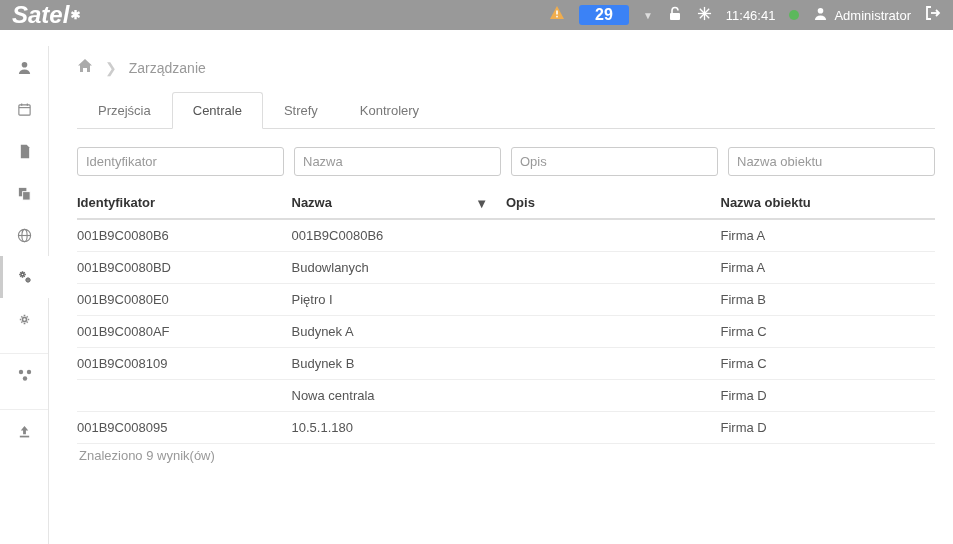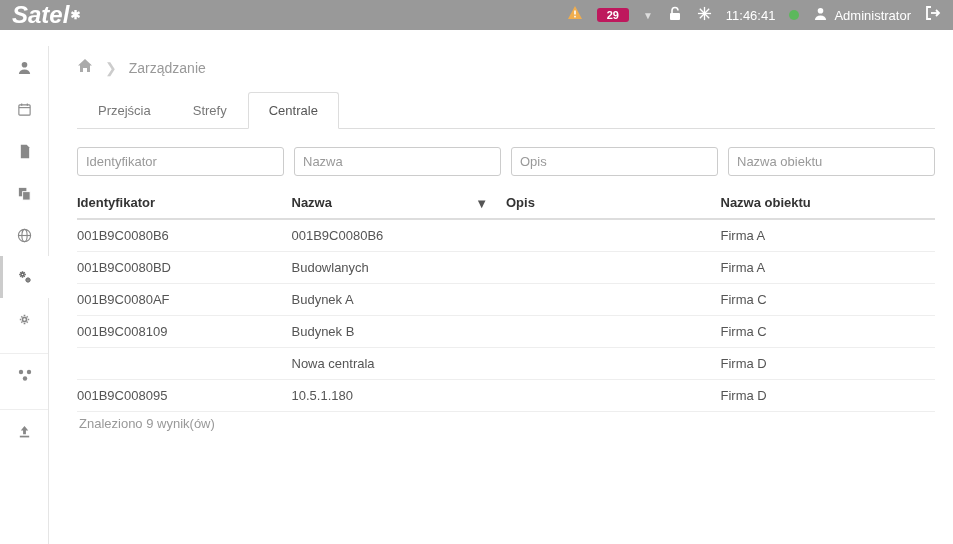--- a/index.html
+++ b/index.html
@@ -4,21 +4,21 @@
 <style>
   * { box-sizing: border-box; margin: 0; padding: 0; }
   body { font-family: "Helvetica Neue", Helvetica, Arial, sans-serif; font-size: 13px; color: #333; background: #fff; width: 953px; height: 544px; overflow: hidden; }
   
   
   .topbar { height: 30px; background: #999; display: flex; align-items: center; padding: 0 12px; color: #fff; }
   .logo { font-family: Arial, sans-serif; font-size: 24px; font-weight: bold; font-style: italic; color: #fff; display: flex; align-items: center; }
   .logo sup { font-size: 12px; font-style: normal; margin-left: 1px; }
   .topbar-right { margin-left: auto; display: flex; align-items: center; gap: 14px; }
   .warn-icon { color: #f0ad4e; font-size: 16px; }
-  .badge { background: #be185d; color: #fff; border-radius: 3px; padding: 1px 10px; font-size: 11px; font-weight: bold; }
+  .badge { background: #3b82f6; color: #fff; border-radius: 3px; padding: 1px 16px; font-size: 16px; font-weight: bold; }
   .caret-down { font-size: 10px; color: #ddd; }
   .topbar .icon { color: #fff; font-size: 15px; }
   .clock { font-size: 13px; color: #fff; }
   .status-dot { width: 10px; height: 10px; border-radius: 50%; background: #5cb85c; display: inline-block; }
   .user-icon { color: #fff; font-size: 15px; }
   .logout-icon { color: #fff; font-size: 16px; }
   
   
   .sidebar { position: absolute; left: 0; top: 46px; bottom: 0; width: 49px; border-right: 1px solid #e5e5e5; background: #fff; }
   .sidebar-item { width: 49px; height: 42px; display: flex; align-items: center; justify-content: center; color: #888; font-size: 15px; cursor: pointer; }
@@ -180,22 +180,23 @@
       <svg width="16" height="15" viewBox="0 0 16 15" fill="#aaa">
           <path d="M8 1 L15 7.5 H13 V14 H10 V10 H6 V14 H3 V7.5 H1 Z"></path>
         </svg>
     </span>
     <span class="arrow">❯</span>
     <span>Zarządzanie</span>
   </div>
 
   <div class="tabs">
     <div class="tab">Przejścia</div>
+    <div class="tab active">Centrale</div>
     <div class="tab">Strefy</div>
-    <div class="tab active">Centrale</div>
+    <div class="tab">Kontrolery</div>
   </div>
 
   <div class="filters">
     <input type="text" placeholder="Identyfikator" style="">
     <input type="text" placeholder="Nazwa" style="">
     <input type="text" placeholder="Opis" style="">
     <input type="text" placeholder="Nazwa obiektu" style="">
   </div>
 
   <table class="table">
@@ -217,20 +218,26 @@
           <td></td>
           <td>Firma A</td>
         </tr>
         <tr>
           <td>001B9C0080BD</td>
           <td>Budowlanych</td>
           <td></td>
           <td>Firma A</td>
         </tr>
         <tr>
+          <td>001B9C0080E0</td>
+          <td>Piętro I</td>
+          <td></td>
+          <td>Firma B</td>
+        </tr>
+        <tr>
           <td>001B9C0080AF</td>
           <td>Budynek A</td>
           <td></td>
           <td>Firma C</td>
         </tr>
         <tr>
           <td>001B9C008109</td>
           <td>Budynek B</td>
           <td></td>
           <td>Firma C</td>

